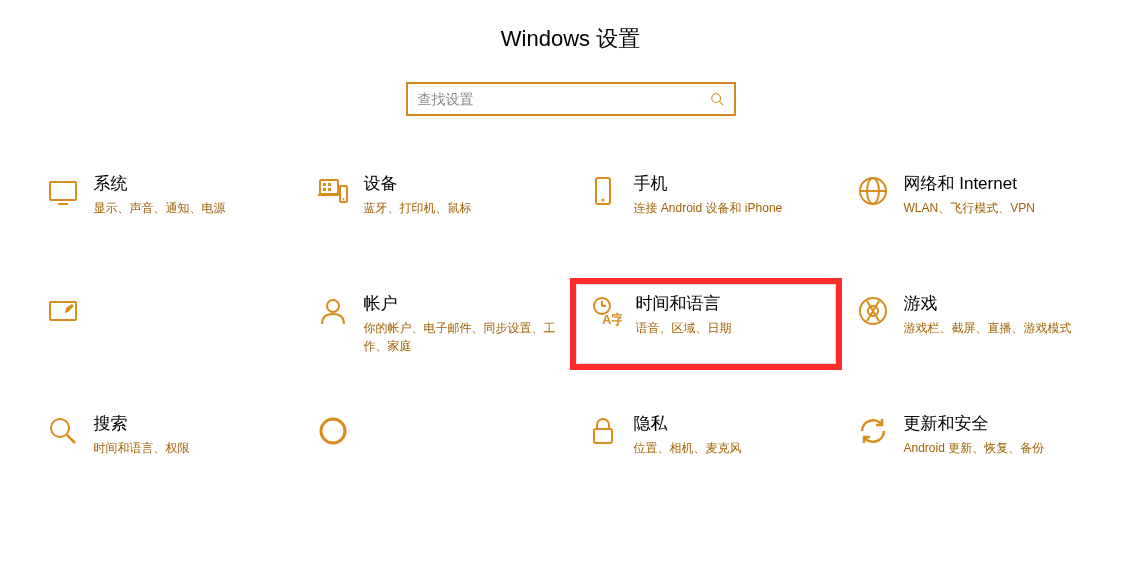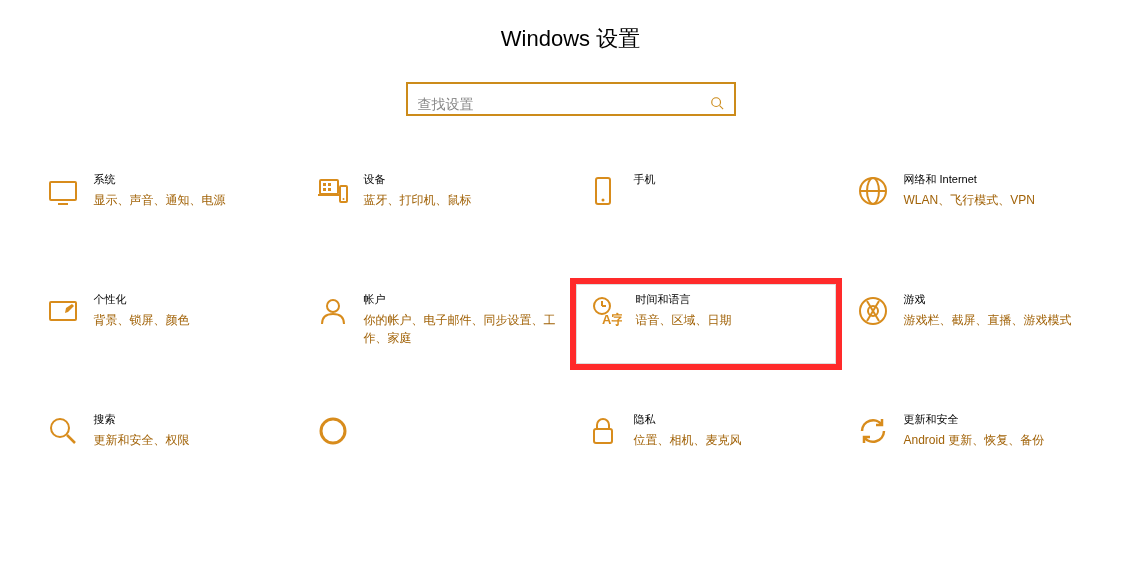--- a/index.html
+++ b/index.html
@@ -23,21 +23,21 @@
       display: flex;
       justify-content: center;
       margin-top: 28px;
       margin-bottom: 48px;
     }
     .search-box {
       width: 330px;
       height: 34px;
       border: 2px solid #cc8b1a;
       display: flex;
-      align-items: flex-start;
+      align-items: center;
       padding: 12px 10px;
       position: relative;
     }
     .search-input {
       border: none;
       outline: none;
       flex: 1;
       font-size: 14px;
       color: #333;
       background: transparent;
@@ -72,21 +72,21 @@
     .tile-icon {
       width: 34px;
       height: 34px;
       color: #d88c1c;
       flex-shrink: 0;
       margin-right: 14px;
       margin-top: 2px;
     }
     .tile-text { flex: 1; }
     .tile-title {
-      font-size: 11px;
+      font-size: 17px;
       color: #000;
       margin-bottom: 4px;
     }
     .tile-desc {
       font-size: 12px;
       color: #a16207;
       line-height: 1.5;
     }
     svg { display: block; }
   </style>
@@ -133,43 +133,40 @@
       </div>
     </div>
     <div class="tile">
       <div class="tile-icon">
         <svg viewBox="0 0 34 34">
           <use href="#ic-phone"></use>
         </svg>
       </div>
       <div class="tile-text">
         <div class="tile-title">手机</div>
+        <div class="tile-desc">连接 Android 设备和 iPhone</div>
       </div>
     </div>
     <div class="tile">
       <div class="tile-icon">
         <svg viewBox="0 0 34 34">
           <use href="#ic-network"></use>
         </svg>
       </div>
       <div class="tile-text">
         <div class="tile-title">网络和 Internet</div>
         <div class="tile-desc">WLAN、飞行模式、VPN</div>
       </div>
     </div>
     <div class="tile">
       <div class="tile-icon">
         <svg viewBox="0 0 34 34">
           <use href="#ic-personalization"></use>
         </svg>
       </div>
-      <div class="tile-text">
-        <div class="tile-title">个性化</div>
-        <div class="tile-desc">背景、锁屏、颜色</div>
-      </div>
     </div>
     <div class="tile">
       <div class="tile-icon">
         <svg viewBox="0 0 34 34">
           <use href="#ic-accounts"></use>
         </svg>
       </div>
       <div class="tile-text">
         <div class="tile-title">帐户</div>
         <div class="tile-desc">你的帐户、电子邮件、同步设置、工作、家庭</div>
@@ -198,21 +195,21 @@
       </div>
     </div>
     <div class="tile">
       <div class="tile-icon">
         <svg viewBox="0 0 34 34">
           <use href="#ic-search"></use>
         </svg>
       </div>
       <div class="tile-text">
         <div class="tile-title">搜索</div>
-        <div class="tile-desc">更新和安全、权限</div>
+        <div class="tile-desc">时间和语言、权限</div>
       </div>
     </div>
     <div class="tile">
       <div class="tile-icon">
         <svg viewBox="0 0 34 34">
           <use href="#ic-cortana"></use>
         </svg>
       </div>
     </div>
     <div class="tile">

